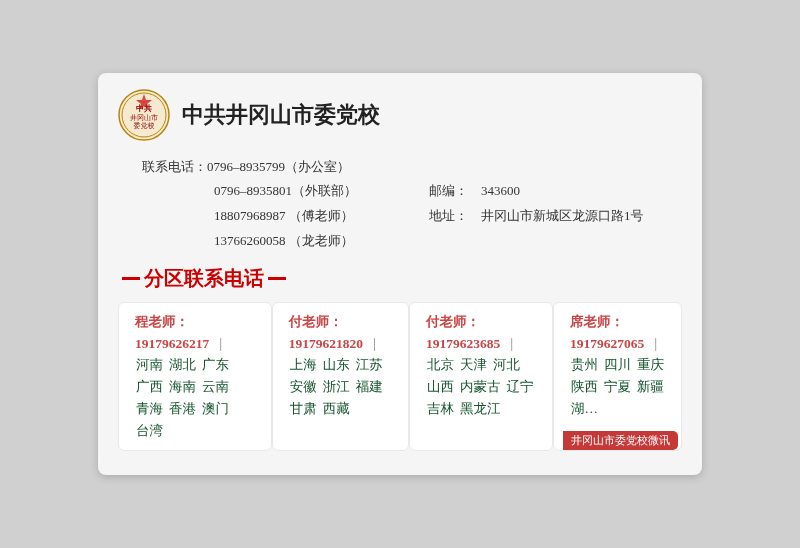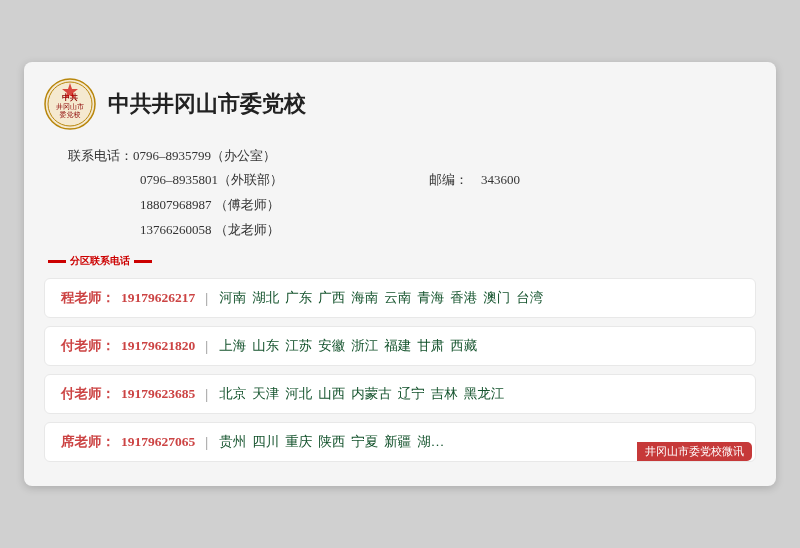--- a/index.html
+++ b/index.html
@@ -8,21 +8,21 @@
       background: #d0d0d0;
       display: flex;
       justify-content: center;
       align-items: center;
       min-height: 548px;
       width: 800px;
     }
     .card {
       background: #f5f5f5;
       border-radius: 8px;
-      width: 752px;
+      width: 604px;
       padding: 16px 20px 16px 20px;
       box-shadow: 0 2px 8px rgba(0,0,0,0.18);
     }
     .header {
       display: flex;
       align-items: center;
       margin-bottom: 14px;
     }
     .logo {
       width: 52px;
@@ -69,27 +69,27 @@
       margin: 8px 0 10px 0;
     }
     .divider-line {
       display: inline-block;
       width: 18px;
       height: 3px;
       background: #c00;
       margin: 0 4px;
     }
     .divider-text {
-      font-size: 10px;
+      font-size: 20px;
       font-weight: bold;
       color: #c00;
     }
     .region-list {
       display: flex;
-      flex-direction: column;
+      flex-direction: row;
       gap: 0;
     }
     .region-item {
       background: #fff;
       border-radius: 6px;
       margin-bottom: 8px;
       padding: 10px 16px;
       border: 1px solid #e8e8e8;
     }
     .region-row {
@@ -157,20 +157,24 @@
         <span class="info-label" style="min-width:72px;display:inline-block;"></span>
         <span class="info-value">13766260058 （龙老师）</span>
       </div>
     </div>
     <div class="info-right">
       <div class="info-row" style="line-height:1.9;">&nbsp;</div>
       <div class="info-row">
         <span class="info-label">邮编：</span>
         <span class="info-value">343600</span>
       </div>
+      <div class="info-row">
+        <span class="info-label">地址：</span>
+        <span class="info-value">井冈山市新城区龙源口路1号</span>
+      </div>
     </div>
   </div>
 
   <div class="divider-section">
     <span class="divider-line"></span>
     <span class="divider-text">分区联系电话</span>
     <span class="divider-line"></span>
   </div>
 
   <div class="region-list">

